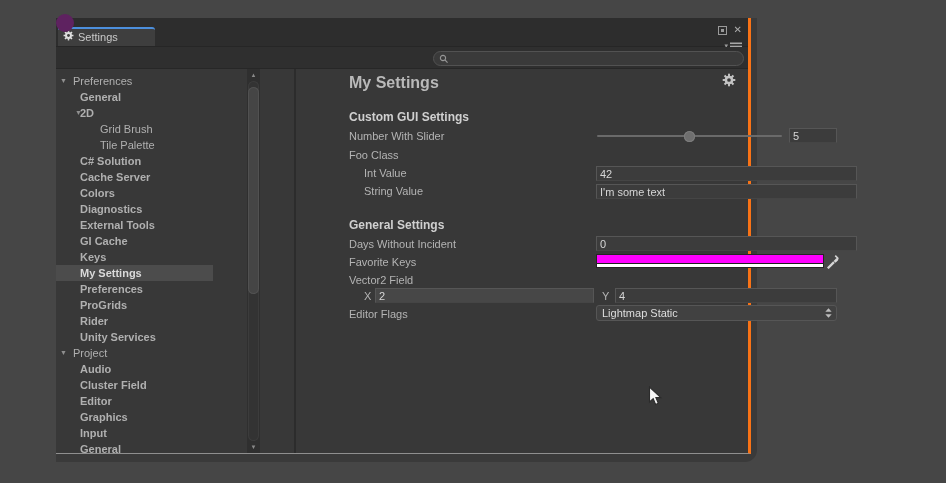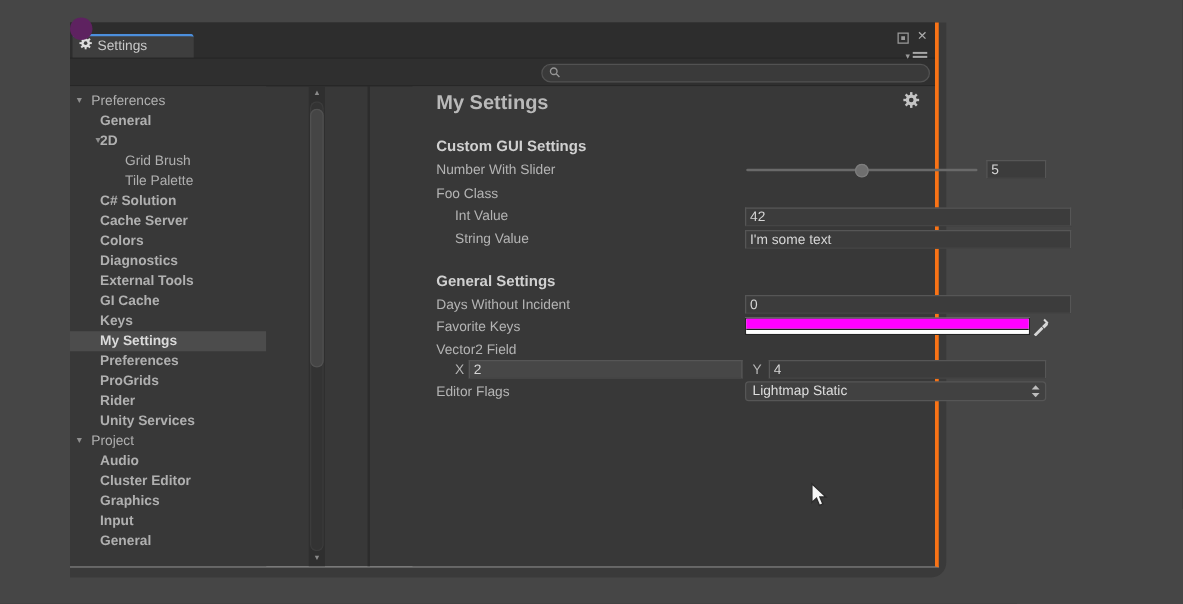--- a/index.html
+++ b/index.html
@@ -208,21 +208,24 @@
             <span class="label">Unity Services</span>
           </div>
           <div class="tree-item lvl0">
             <span class="tri">▼</span>
             <span class="label">Project</span>
           </div>
           <div class="tree-item lvl1">
             <span class="label">Audio</span>
           </div>
           <div class="tree-item lvl1">
-            <span class="label">Cluster Editor</span>
+            <span class="label">Cluster Field</span>
+          </div>
+          <div class="tree-item lvl1">
+            <span class="label">Editor</span>
           </div>
           <div class="tree-item lvl1">
             <span class="label">Graphics</span>
           </div>
           <div class="tree-item lvl1">
             <span class="label">Input</span>
           </div>
           <div class="tree-item lvl1">
             <span class="label">General</span>
           </div>

